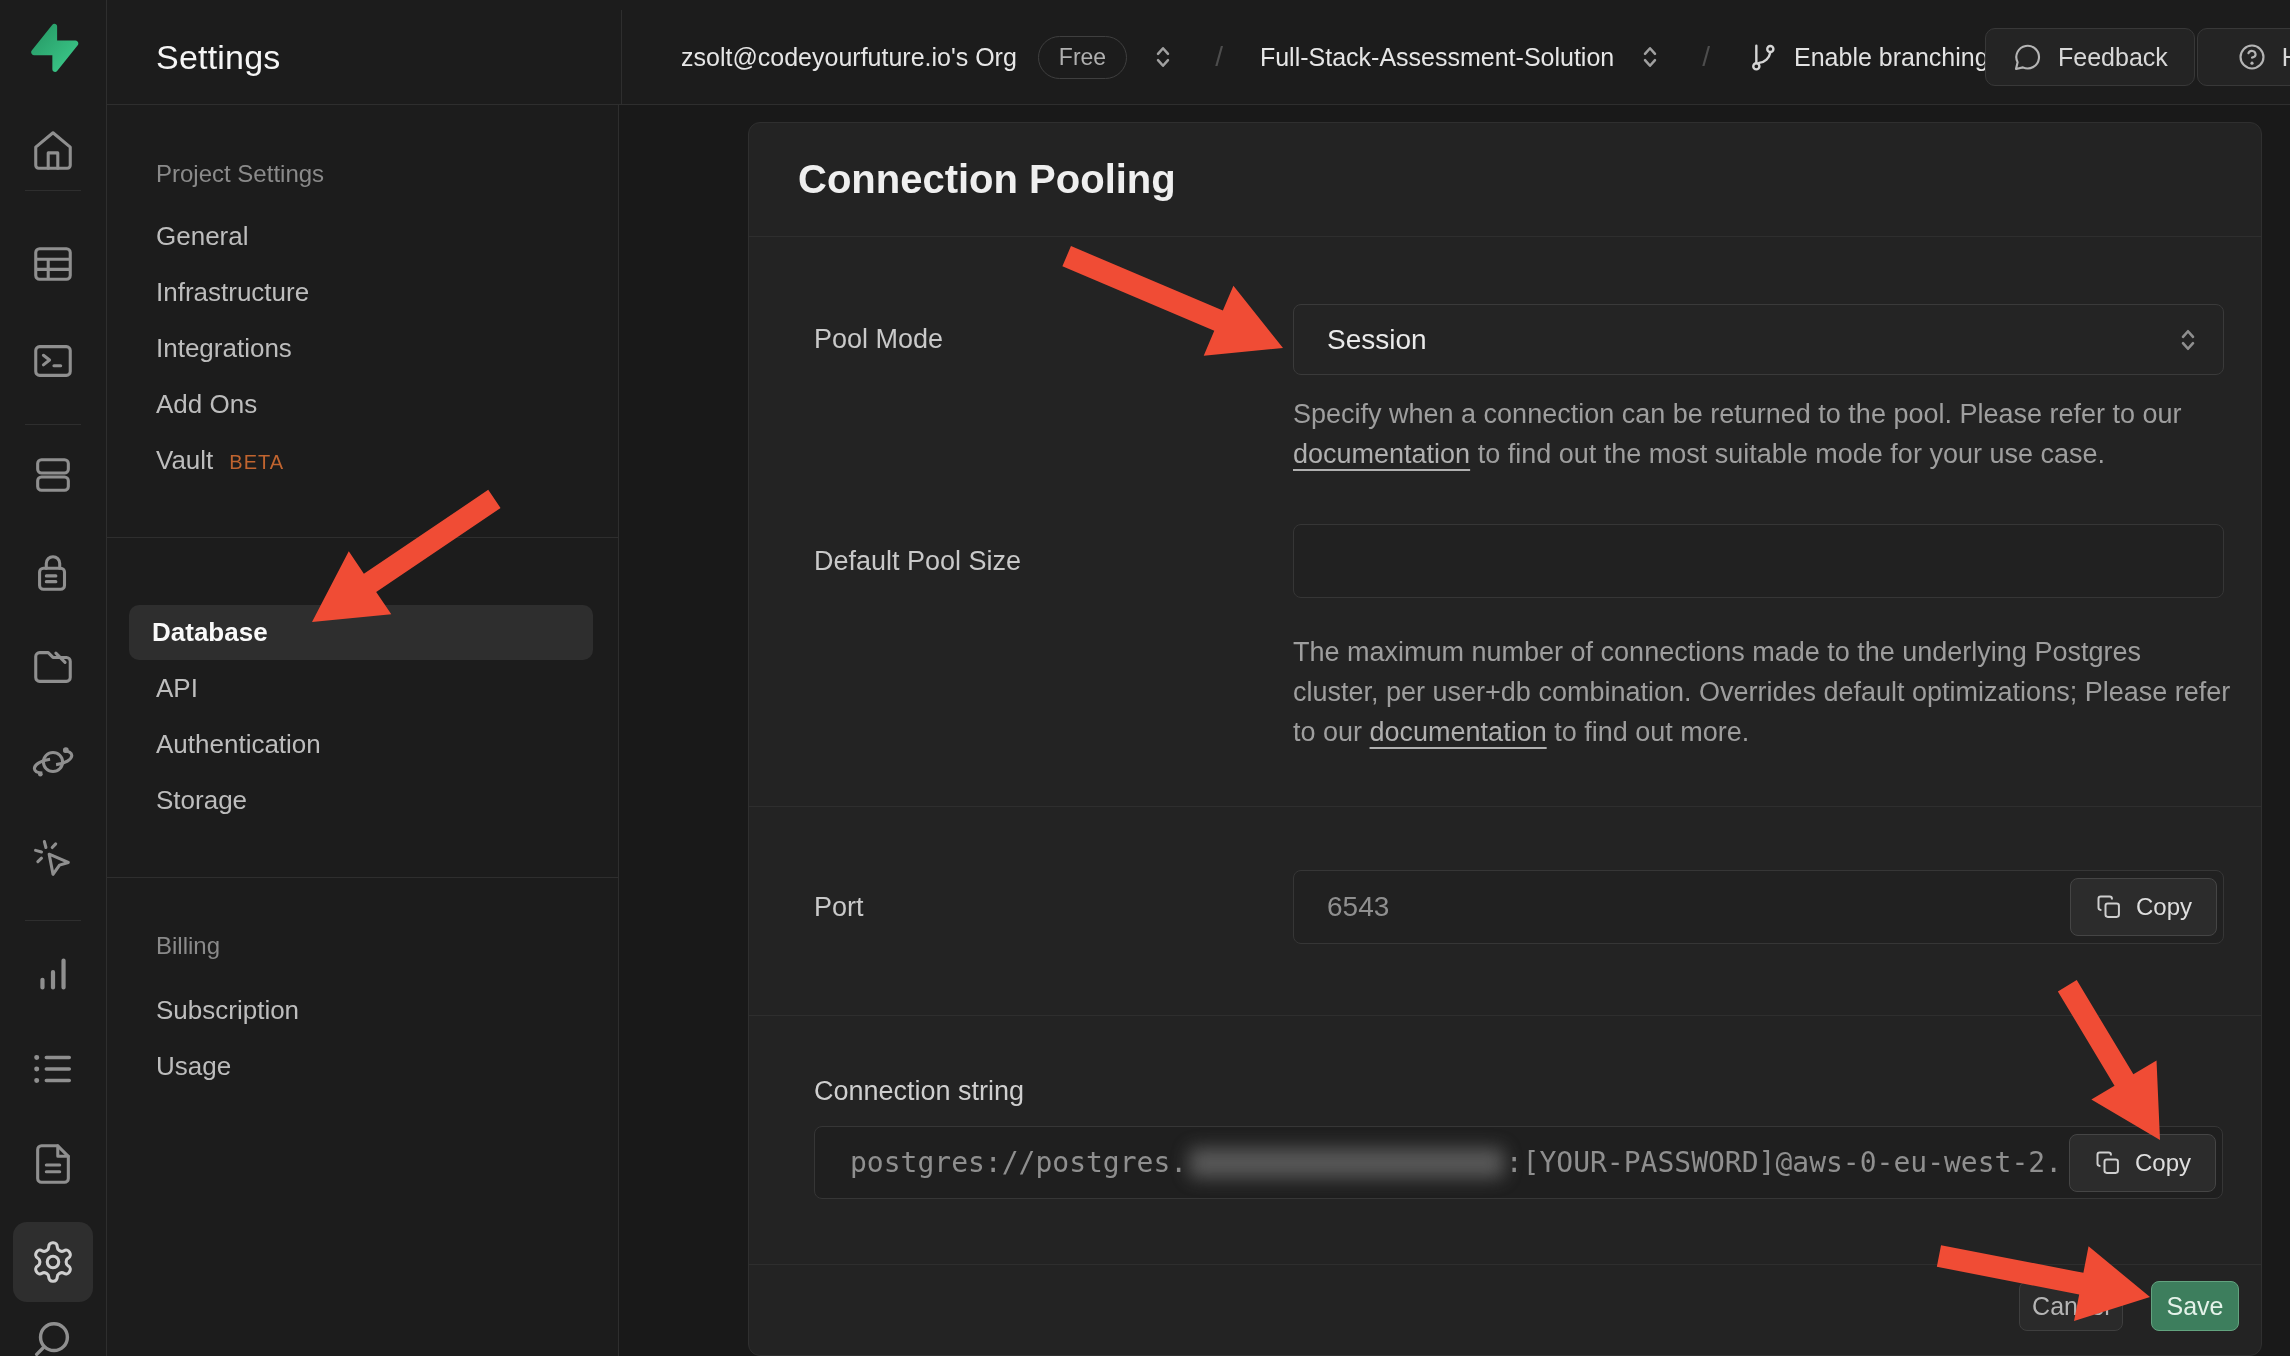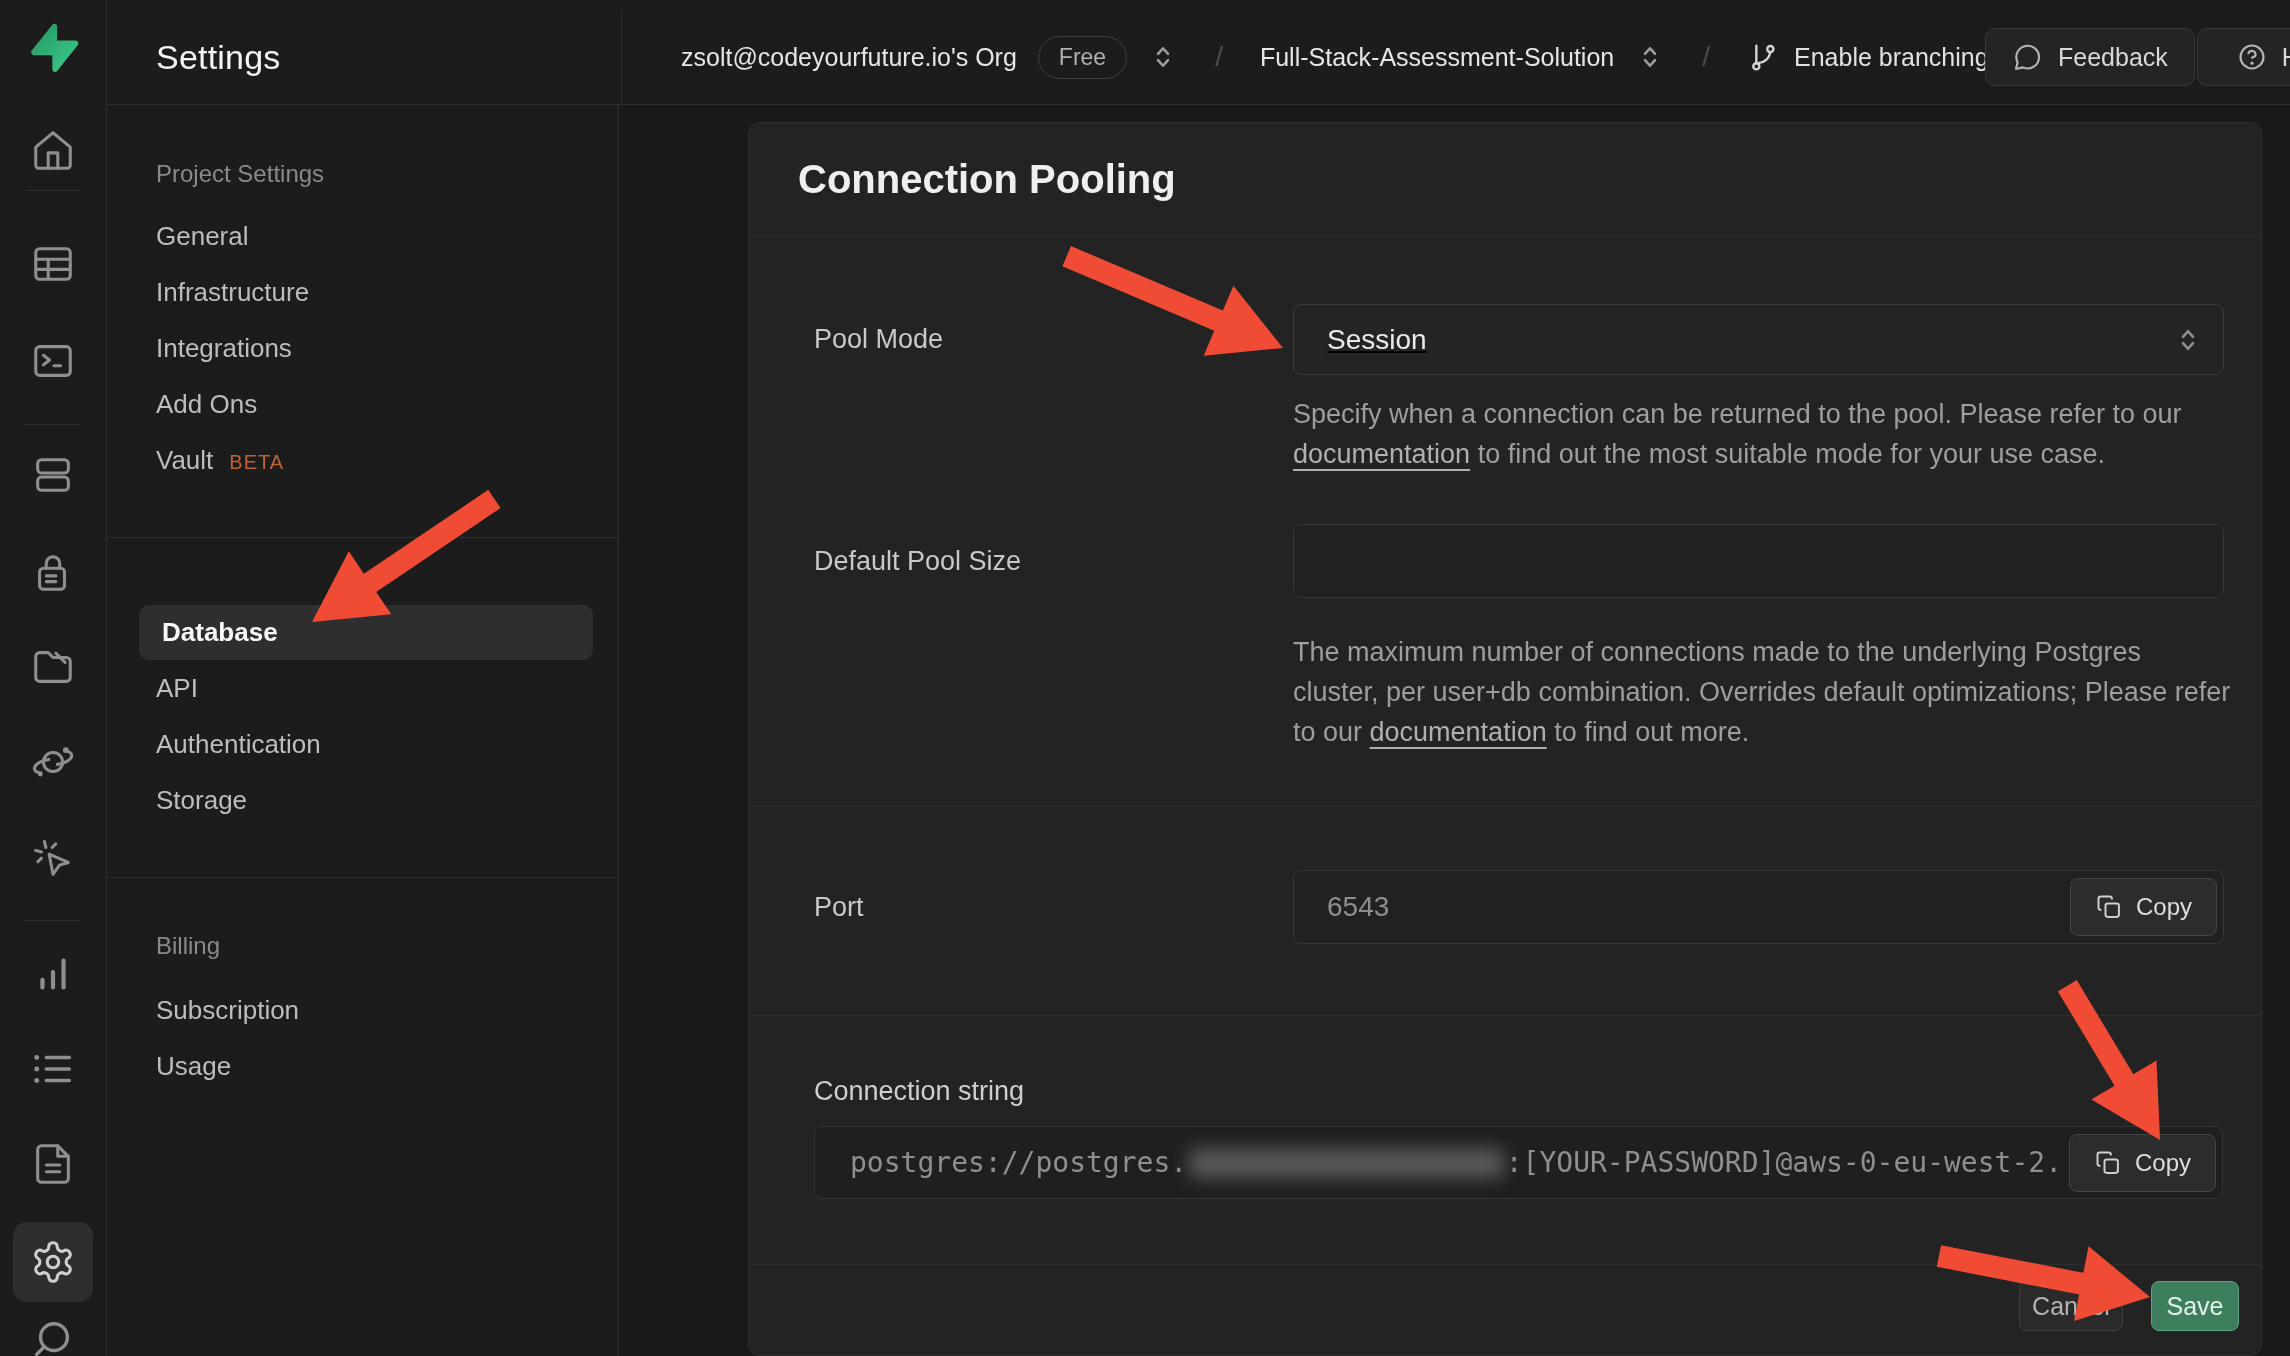--- a/index.html
+++ b/index.html
@@ -39,32 +39,32 @@
   .btn-help{left:2090px;width:175px;}
 
   .body{flex:1;display:flex;min-height:0;}
 
   
   .sidebar{width:512px;flex:none;background:var(--bg);border-right:1px solid var(--border);padding-top:41px;overflow:hidden;}
   .side-head{height:56px;line-height:56px;padding-left:49px;font-size:24px;color:var(--text-dim);}
   .side-item{height:56px;line-height:56px;padding-left:49px;font-size:26px;color:var(--text-mid);cursor:pointer;display:flex;align-items:center;gap:16px;}
   .side-item .beta{font-size:20px;color:var(--beta);letter-spacing:1px;padding-top:4px;}
   .side-div{border-top:1px solid var(--border);margin-top:49px;}
-  .side-item.active{background:#2e2e2e;border-radius:10px;margin:67px 25px 0 32px;padding-left:23px;height:55px;line-height:55px;color:#fafafa;font-weight:bold;}
+  .side-item.active{background:#2e2e2e;border-radius:10px;margin:67px 25px 0 22px;padding-left:23px;height:55px;line-height:55px;color:#fafafa;font-weight:bold;}
   .mt6{margin-top:6px;} .mt40{margin-top:40px;} .mt8{margin-top:8px;}
 
   
   .main{flex:1;position:relative;background:var(--bg-dark);min-width:0;}
   .panel{position:absolute;left:129px;top:17px;width:1514px;height:1234px;background:var(--panel);border:1px solid #2f2f2f;border-radius:12px;overflow:hidden;}
   .panel-title-row{height:114px;display:flex;align-items:center;padding-left:49px;border-bottom:1px solid var(--border);}
   .panel-title{font-size:40px;color:#efefef;}
   .row{display:flex;padding-left:65px;}
   .row .label-col{width:479px;flex:none;font-size:27px;color:#c9c9c9;}
   .row .ctl-col{width:931px;flex:none;}
-  .select{position:relative;height:71px;border:1px solid var(--border2);border-radius:8px;background:#242424;display:flex;align-items:center;padding:0 70px 0 33px;cursor:pointer;text-decoration:underline;}
+  .select{position:relative;height:71px;border:1px solid var(--border2);border-radius:8px;background:#242424;display:flex;align-items:center;padding:0 70px 0 33px;cursor:pointer;}
   .select .val{font-size:28px;color:#eaeaea;}
   .select .chevs{position:absolute;right:20px;top:50%;transform:translateY(-50%);color:#8f8f8f;}
   .input{height:74px;border:1px solid #363636;border-radius:8px;background:#212121;display:flex;align-items:center;padding:0 10px 0 33px;position:relative;}
   input.raw{width:100%;height:100%;background:transparent;border:none;outline:none;color:#eaeaea;font-size:28px;font-family:"Liberation Sans",sans-serif;}
   .input .val-muted{font-size:28px;color:#8f8f8f;}
   .desc{width:940px;font-size:27px;line-height:40px;color:var(--text-muted);}
   .desc a{color:#b0b0b0;text-decoration:underline;text-underline-offset:6px;cursor:pointer;}
   .hr{border-top:1px solid var(--border);}
   .copy-btn{display:flex;align-items:center;gap:13px;background:#2c2c2c;border:1px solid var(--border3);border-radius:8px;height:58px;padding:0 24px;font-size:24px;color:#dedede;cursor:pointer;font-family:"Liberation Sans",sans-serif;}
   .copy-btn svg{width:28px;height:28px;color:#cfcfcf;}

